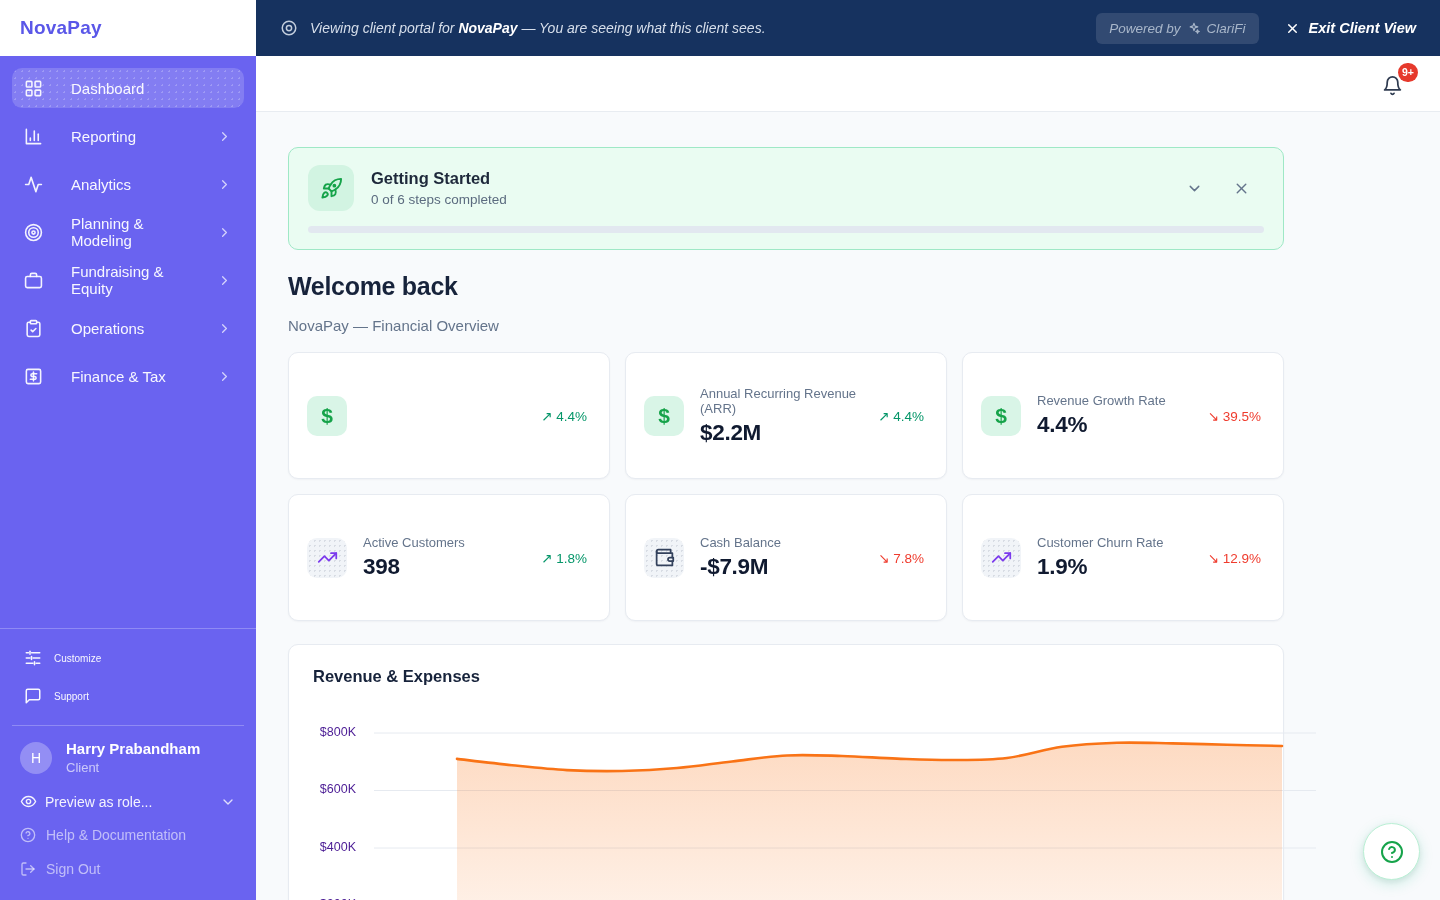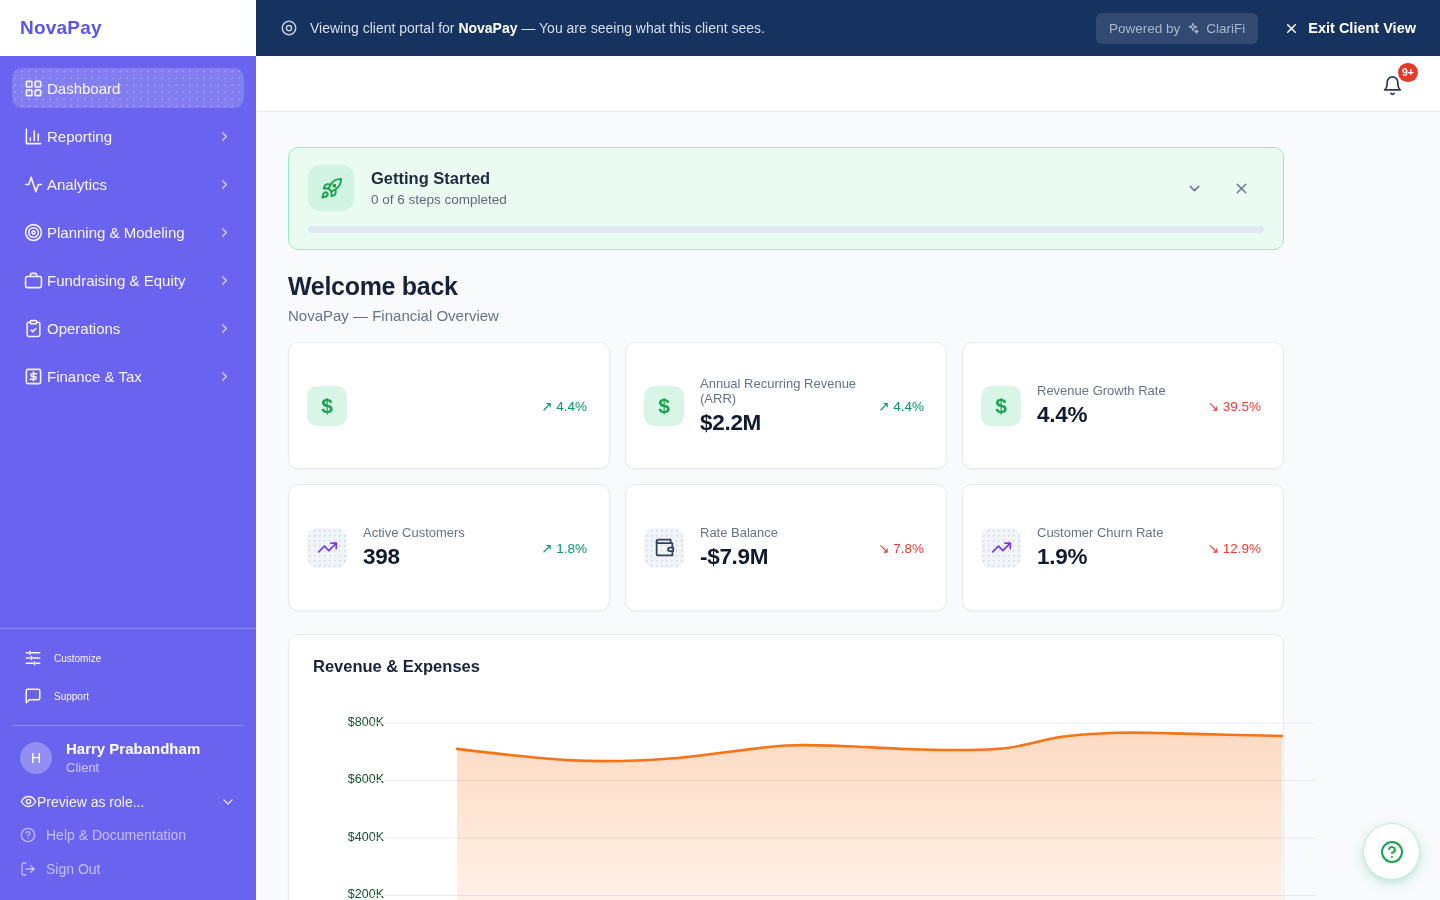--- a/index.html
+++ b/index.html
@@ -3,40 +3,40 @@
 <meta charset="utf-8">
 <style>
   * { margin:0; padding:0; box-sizing:border-box; }
   html,body { width:1440px; height:900px; overflow:hidden; font-family:"Liberation Sans", sans-serif; background:#f8fafc; }
 
   
   .sidebar { position:fixed; left:0; top:0; width:256px; height:900px; background:#6a63f0; display:flex; flex-direction:column; z-index:30; }
   .logo-strip { height:56px; background:#ffffff; display:flex; align-items:center; padding:0 20px; flex:none; }
   .logo { color:#5a57e8; font-size:19px; font-weight:bold; letter-spacing:.2px; }
   .nav { padding:12px; flex:1 1 auto; overflow:hidden; }
-  .nav-item { display:flex; align-items:center; gap:4px; height:40px; padding:0 12px; border-radius:10px; color:rgba(255,255,255,.95); font-size:15px; margin-bottom:8px; cursor:pointer; }
+  .nav-item { display:flex; align-items:center; gap:28px; height:40px; padding:0 12px; border-radius:10px; color:rgba(255,255,255,.95); font-size:15px; margin-bottom:8px; cursor:pointer; }
   .nav-item .chev { margin-left:auto; opacity:.75; display:flex; }
   .nav-item.active { background:rgba(255,255,255,.17);
     background-image:radial-gradient(rgba(255,255,255,.22) 1px, transparent 1px); background-size:7px 7px; }
   .nav-item svg.mi { width:19px; height:19px; stroke:rgba(255,255,255,.92); flex:none; }
   svg.ic { fill:none; stroke:currentColor; stroke-width:2; stroke-linecap:round; stroke-linejoin:round; }
 
   .side-bottom { flex:none; padding:10px 12px 14px; border-top:1px solid rgba(255,255,255,.25); }
   .side-item { display:flex; align-items:center; gap:12px; height:38px; padding:0 12px; border-radius:10px; color:rgba(255,255,255,.95); font-size:10px; cursor:pointer; }
   .user-block { display:flex; align-items:center; gap:14px; padding:14px 8px 10px; border-top:1px solid rgba(255,255,255,.25); margin-top:10px; }
   .avatar { width:32px; height:32px; border-radius:50%; background:rgba(255,255,255,.28); color:#fff; font-size:14px; display:flex; align-items:center; justify-content:center; flex:none; }
   .user-name { color:#fff; font-size:15px; font-weight:bold; line-height:1.2; }
   .user-role { color:rgba(255,255,255,.65); font-size:13px; margin-top:2px; }
-  .preview-row { display:flex; align-items:center; gap:0; padding:8px 8px; color:rgba(255,255,255,.92); font-size:14px; cursor:pointer; }
+  .preview-row { display:flex; align-items:center; gap:8px; padding:8px 8px; color:rgba(255,255,255,.92); font-size:14px; cursor:pointer; }
   .preview-row .chev { margin-left:auto; display:flex; opacity:.85; }
   .dim-item { display:flex; align-items:center; gap:10px; padding:9px 8px; color:rgba(255,255,255,.58); font-size:14px; cursor:pointer; }
   .dim-item svg { width:16px; height:16px; }
 
   
-  .client-banner { position:fixed; left:256px; top:0; width:1184px; height:56px; background:#16325f; display:flex; align-items:center; padding:0 24px; z-index:25; }
+  .client-banner { position:fixed; left:256px; top:0; width:1184px; height:56px; background:#16325f; display:flex; align-items:center; padding:0 24px; z-index:25;font-style:italic; }
   .client-banner .eye { color:#c3cedd; display:flex; margin-right:12px; }
   .banner-text { color:#d7dfeb; font-size:14px; }
   .banner-text b { color:#ffffff; }
   .banner-right { margin-left:auto; display:flex; align-items:center; gap:26px; }
   .powered-chip { background:rgba(255,255,255,.12); border-radius:6px; padding:8px 13px; display:flex; align-items:center; gap:6px; color:#a9b7ca; font-size:13.5px; cursor:pointer; }
   .powered-chip svg { width:14px; height:14px; }
   .exit-btn { display:flex; align-items:center; gap:9px; color:#ffffff; font-size:14.5px; font-weight:bold; cursor:pointer; }
   .exit-btn svg { width:15px; height:15px; stroke-width:2.4; }
 
   
@@ -53,40 +53,40 @@
   .rocket-box { width:46px; height:46px; border-radius:12px; background:#d2f4e2; display:flex; align-items:center; justify-content:center; color:#16a34a; flex:none; }
   .rocket-box svg { width:23px; height:23px; }
   .onboard-title { font-size:16.5px; font-weight:bold; color:#1e293b; }
   .onboard-sub { font-size:13.5px; color:#5b6b7f; margin-top:4px; }
   .onboard-icons { margin-left:auto; display:flex; align-items:center; gap:30px; color:#64748b; padding-right:14px; }
   .onboard-icons svg { width:17px; height:17px; cursor:pointer; }
   .progress-track { margin-top:15px; height:7px; background:#e2e8f0; border-radius:4px; overflow:hidden; }
   .progress-fill { height:100%; background:#10b981; border-radius:4px; }
 
   .welcome-title { margin-top:22px; font-size:25px; font-weight:bold; color:#17233b; letter-spacing:-.3px; }
-  .welcome-sub { margin-top:6px; font-size:15px; color:#64748b; }
+  .welcome-sub { margin-top:16px; font-size:15px; color:#64748b; }
 
   .metrics-grid { margin-top:18px; display:grid; grid-template-columns:repeat(3, 1fr); gap:15px; }
   .metric-card { background:#fff; border:1px solid #e7ebf1; border-radius:10px; height:127px; display:flex; align-items:center; padding:0 22px 0 18px; box-shadow:0 1px 2px rgba(15,23,42,.04); }
   .m-icon { width:40px; height:40px; border-radius:10px; display:flex; align-items:center; justify-content:center; flex:none; margin-right:16px; }
   .m-icon.green { background:#d9f5e7; color:#16a34a; font-size:21px; font-weight:bold; }
   .m-icon.gray { background:#f1f4f8; background-image:radial-gradient(rgba(100,116,139,.18) 1px, transparent 1px); background-size:5px 5px; }
   .m-icon.purple { color:#7c3aed; }
   .m-icon.navy { color:#33415c; }
   .m-icon svg { width:21px; height:21px; }
   .m-label { font-size:13px; color:#64748b; }
   .m-value { font-size:22.5px; font-weight:bold; color:#101a30; margin-top:4px; letter-spacing:-.3px; }
   .m-delta { margin-left:auto; font-size:13.5px; white-space:nowrap; }
   .m-delta.up { color:#059669; }
   .m-delta.down { color:#ef3b2d; }
 
   .chart-card { margin-top:23px; background:#fff; border:1px solid #e7ebf1; border-radius:10px; height:340px; box-shadow:0 1px 2px rgba(15,23,42,.04); }
   .chart-title { padding:22px 24px 0; font-size:16.5px; font-weight:bold; color:#17233b; }
   .chart-body { position:relative; margin-top:11px; width:1120px; height:290px; }
-  .ytick { position:absolute; left:48px; width:47px; text-align:right; font-size:12.5px; color:#14532d; }
+  .ytick { position:absolute; left:20px; width:47px; text-align:right; font-size:12.5px; color:#4c1d95; }
   .chart-svg { position:absolute; left:0; top:0; }
 
   .help-fab { position:fixed; right:20px; bottom:20px; width:57px; height:57px; border-radius:50%; background:#ffffff; border:1px solid #b9efd4; box-shadow:0 4px 14px rgba(16,185,129,.18), 0 2px 6px rgba(15,23,42,.08); display:flex; align-items:center; justify-content:center; color:#16a34a; cursor:pointer; z-index:40; }
   .help-fab svg { width:24px; height:24px; }
 </style>
 </head>
 <body>
 
 <aside class="sidebar">
   <div class="logo-strip">
@@ -356,21 +356,21 @@
 
     <div class="metric-card">
       <div class="m-icon gray navy">
         <svg class="ic" viewBox="0 0 24 24">
             <path d="M21 12V7H5a2 2 0 0 1 0-4h14v4"></path>
             <path d="M3 5v14a2 2 0 0 0 2 2h16v-5"></path>
             <path d="M18 12a2 2 0 0 0 0 4h4v-4z"></path>
           </svg>
       </div>
       <div>
-        <div class="m-label">Rate Balance</div>
+        <div class="m-label">Cash Balance</div>
         <div class="m-value">-$7.9M</div>
       </div>
       <div class="m-delta down"><span>↘</span> <span>7.8%</span></div>
     </div>
 
     <div class="metric-card">
       <div class="m-icon gray purple">
         <svg class="ic" viewBox="0 0 24 24">
             <path d="m22 7-8.5 8.5-5-5L2 17"></path>
             <path d="M16 7h6v6"></path>

